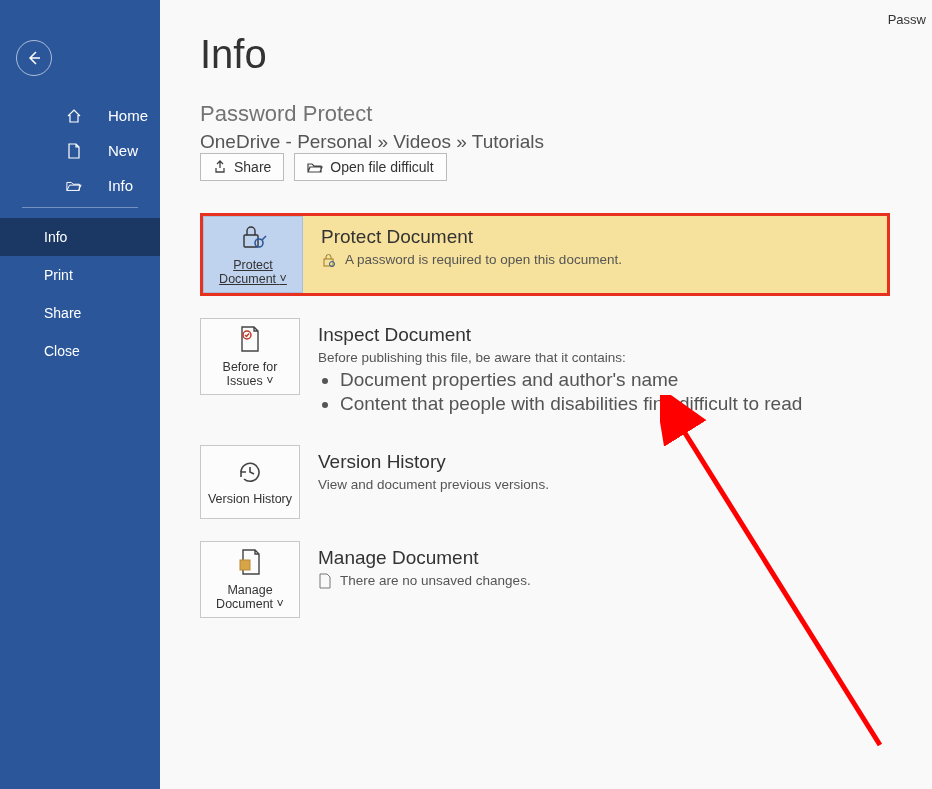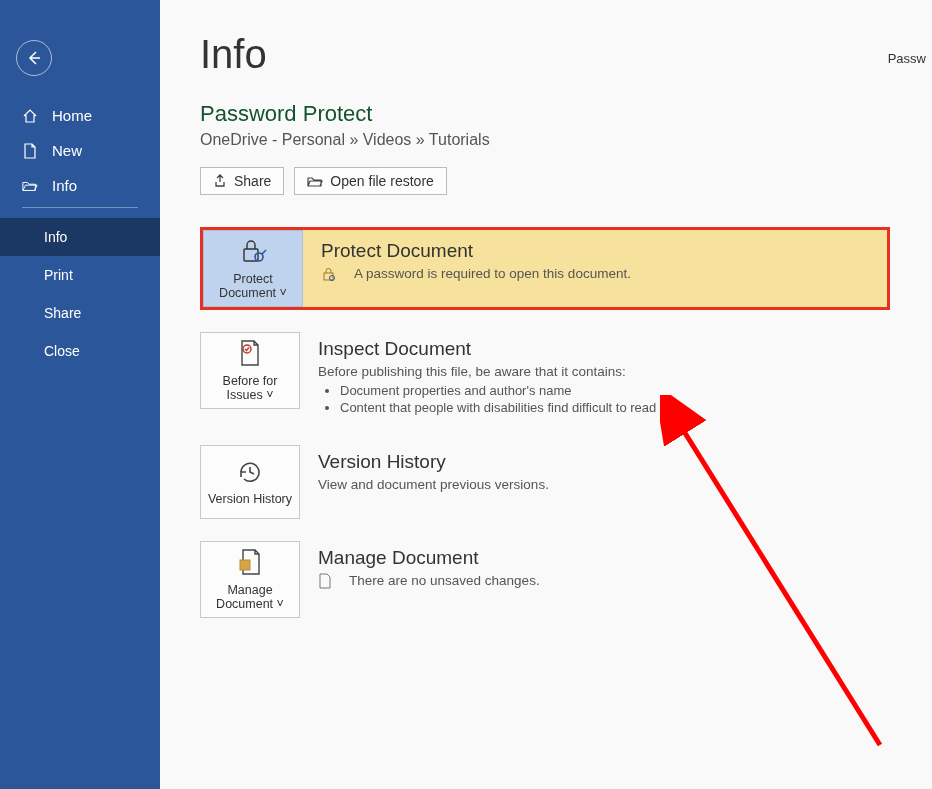--- a/index.html
+++ b/index.html
@@ -28,22 +28,23 @@
     border-radius: 50%;
     margin-left: 16px;
     display: flex; align-items: center; justify-content: center;
     margin-bottom: 22px;
     color: #fff;
   }
   .side-item {
     padding: 9px 16px 9px 22px;
     display: flex;
     align-items: flex-end;
-    gap: 14px;
+    gap: 26px;
     cursor: default;
+    margin-left: 44px;
   }
   .side-icon {
     width: 16px; height: 16px;
     display: inline-flex; align-items: center; justify-content: center;
     flex-shrink: 0;
   }
   .side-label { }
   .side-divider {
     height: 1px;
     background: rgba(255,255,255,0.35);
@@ -64,37 +65,36 @@
     background: #f9f9f9;
     padding: 28px 0 0 40px;
     overflow: hidden;
   }
   .top-right {
     position: absolute;
     top: 12px;
     right: 6px;
     font-size: 13px;
     color: #333;
-    margin-top: 39px;
   }
   .page-title {
     font-size: 40px;
     font-weight: 300;
     color: #333;
     margin: 4px 0 24px 0;
   }
   .doc-name {
     font-size: 22px;
-    color: #14532d;
+    color: #737373;
     margin-bottom: 4px;
   }
   .breadcrumb {
-    font-size: 16px;
+    font-size: 19px;
     color: #555;
-    margin-bottom: 18px;
+    margin-bottom: 0;
   }
   .action-row { display: flex; gap: 10px; margin-bottom: 32px; }
   .action-btn {
     border: 1px solid #bbb;
     background: #fdfdfd;
     padding: 5px 12px;
     font-size: 14px;
     color: #333;
     display: flex; align-items: center; gap: 7px;
   }
@@ -118,41 +118,42 @@
     align-items: center; justify-content: center;
     font-size: 12.5px;
     color: #333;
     text-align: center;
     padding: 6px 4px;
     flex-shrink: 0;
   }
   .tile-row.highlight .tile-btn {
     background: #c0d3ee;
     border-color: #a9bedb;
+    text-decoration: underline;
   }
   .tile-btn .tile-icon { margin-bottom: 4px; }
   .tile-body { padding-top: 6px; flex: 1; }
   .tile-row.highlight .tile-body { padding-top: 10px; }
   .tile-title {
     font-size: 19px;
     color: #333;
     margin-bottom: 4px;
     font-weight: 400;
   }
   .tile-desc {
     font-size: 13.5px;
     color: #555;
     display: flex;
     align-items: flex-start;
-    gap: 17px;
+    gap: 8px;
   }
   .tile-desc ul {
     margin: 4px 0 8px 0;
     padding-left: 22px;
-    font-size: 13px;
+    font-size: 19px;
     color: #555;
   }
   .tile-desc ul li { margin-bottom: 2px; }
 
   .red-arrow {
     position: absolute;
     pointer-events: none;
   }
   .cursor {
     position: absolute;
@@ -219,21 +220,21 @@
     <div class="action-btn">
       <svg width="14" height="14" viewBox="0 0 14 14">
         <path d="M3 8 V12 H11 V8 M7 1 V8 M4 4 L7 1 L10 4" stroke="#444" stroke-width="1.3" fill="none"></path>
       </svg>
       <span>Share</span>
     </div>
     <div class="action-btn">
       <svg width="16" height="13" viewBox="0 0 16 13">
         <path d="M1 3 H5 L7 5 H14 V11 H1 Z M1 11 L3 6 H15 L13 11" stroke="#444" stroke-width="1.2" fill="none"></path>
       </svg>
-      <span>Open file restore</span>
+      <span>Open file difficult</span>
     </div>
   </div>
 
   <div class="tile-row highlight">
     <div class="tile-btn">
       <span class="tile-icon">
         <svg width="30" height="28" viewBox="0 0 30 28">
           <rect x="6" y="12" width="14" height="12" rx="1" stroke="#333" stroke-width="1.4" fill="none"></rect>
           <path d="M9 12 V8 a4 4 0 0 1 8 0 V12" stroke="#333" stroke-width="1.4" fill="none"></path>
           <circle cx="21" cy="20" r="4" fill="none" stroke="#2b579a" stroke-width="1.6"></circle>

